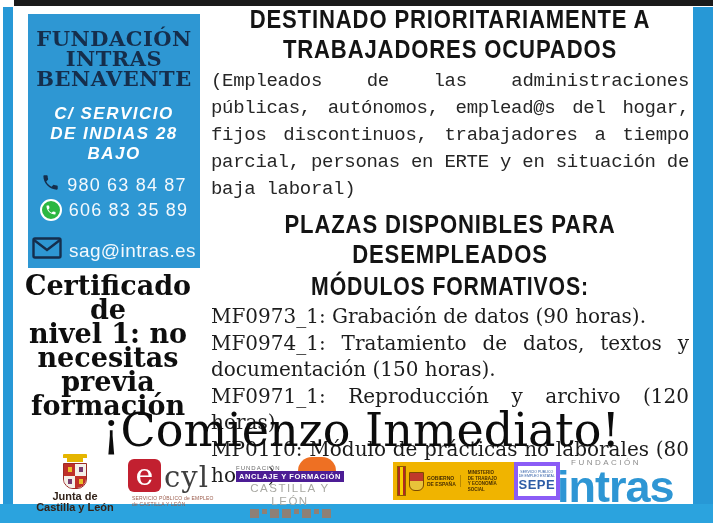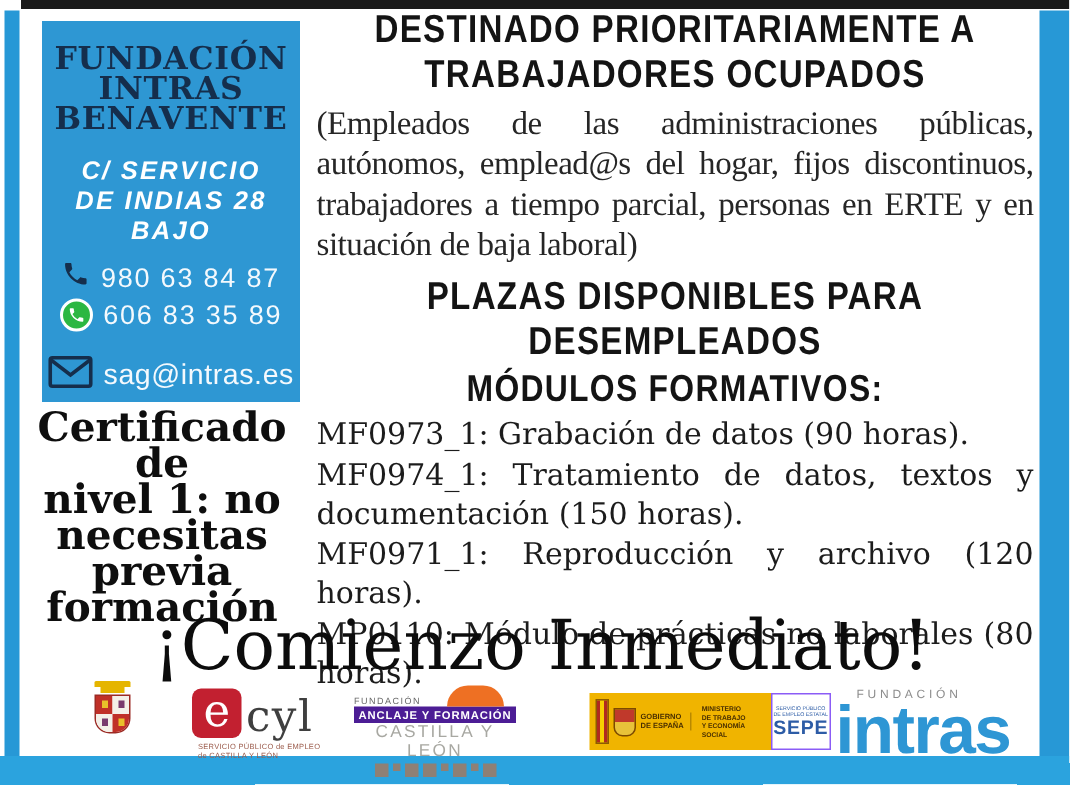--- a/index.html
+++ b/index.html
@@ -33,21 +33,21 @@
                line-height:24px;color:#0e0e0e;}
 
   
   .content{position:absolute;left:211px;top:4px;width:478px;}
   .hd{font-weight:700;color:#141414;text-align:center;}
   .hd .line{display:block;white-space:nowrap;transform:scaleX(.85);transform-origin:50% 50%;
             letter-spacing:1px;}
   .h1{font-size:26px;line-height:30px;}
   .h2{font-size:26px;line-height:30px;margin-top:6px;}
   .h3{font-size:25px;line-height:28px;margin-top:3px;}
-  .para{font-family:Liberation Serif, serif;font-size:22px;letter-spacing:-.3px;
+  .para{font-family:Liberation Mono, monospace;font-size:19px;letter-spacing:-.3px;
         line-height:27px;text-align:justify;color:#262626;margin-top:4px;}
   .modules{margin-top:3px;}
   .module-line{font-family:"DejaVu Serif",serif;font-size:20px;line-height:26.5px;
                text-align:justify;color:#1c1c1c;}
 
   
   .banner{position:absolute;left:30px;top:404px;width:590px;text-align:right;
           font-family:"DejaVu Serif",serif;font-size:46px;line-height:52px;color:#0c0c0c;}
 
   
@@ -85,21 +85,21 @@
 
   .logo-gobierno{left:393px;top:462px;display:flex;height:38px;}
   .gob-yellow{background:#f0b400;display:flex;align-items:center;padding:2px 4px;gap:3px;}
   .gob-flag{width:7px;height:28px;background:linear-gradient(to right,#b02a20 30%,#f7d000 30%,#f7d000 70%,#b02a20 70%);
             border:1px solid #8d5b00;}
   .gob-crest{width:13px;height:17px;background:linear-gradient(#c0392b 50%,#e8c23a 50%);
              border:1px solid #7c4a00;border-radius:0 0 6px 6px;}
   .gob-gov{font-size:5px;font-weight:700;color:#4a3000;line-height:6px;padding-right:4px;
            border-right:1px solid #b98900;}
   .gob-min{font-size:4.5px;font-weight:700;color:#4a3000;line-height:5.5px;padding-left:4px;width:42px;}
-  .gob-sepe{background:#fff;border:1px solid #8b5cf6;width:38px;display:flex;flex-direction:column;
+  .gob-sepe{background:#fff;border:4px solid #8b5cf6;width:38px;display:flex;flex-direction:column;
             align-items:center;justify-content:center;}
   .sepe-small{font-size:3.5px;color:#2d5ca6;line-height:4px;text-align:center;}
   .sepe-word{font-size:13px;font-weight:700;color:#2d5ca6;letter-spacing:.5px;line-height:14px;}
 
   .logo-intras{left:557px;top:458px;width:156px;}
   .intras-fund{font-size:8px;letter-spacing:2.5px;color:#8c8c8c;padding-left:14px;line-height:10px;}
   .intras-name{font-size:45px;font-weight:700;color:#2e96d4;line-height:38px;letter-spacing:-1px;}
 
   .ic{display:block;}
 </style>
@@ -192,20 +192,24 @@
         <div class="q2">
             <div class="dot dp"></div>
           </div>
         <div class="q3">
             <div class="dot dp"></div>
           </div>
         <div class="q4">
             <div class="dot dy"></div>
           </div>
       </div>
+    </div>
+    <div class="junta-text">
+      <span class="ic">Junta de</span>
+      <span class="ic">Castilla y León</span>
     </div>
   </div>
 
   <div class="logo logo-ecyl">
     <div class="ecyl-mark">
       <span class="ecyl-e">e</span>
       <span class="ecyl-cyl">cyl</span>
     </div>
     <div class="ecyl-sub">
       <span class="ic">SERVICIO PÚBLICO de EMPLEO</span>

